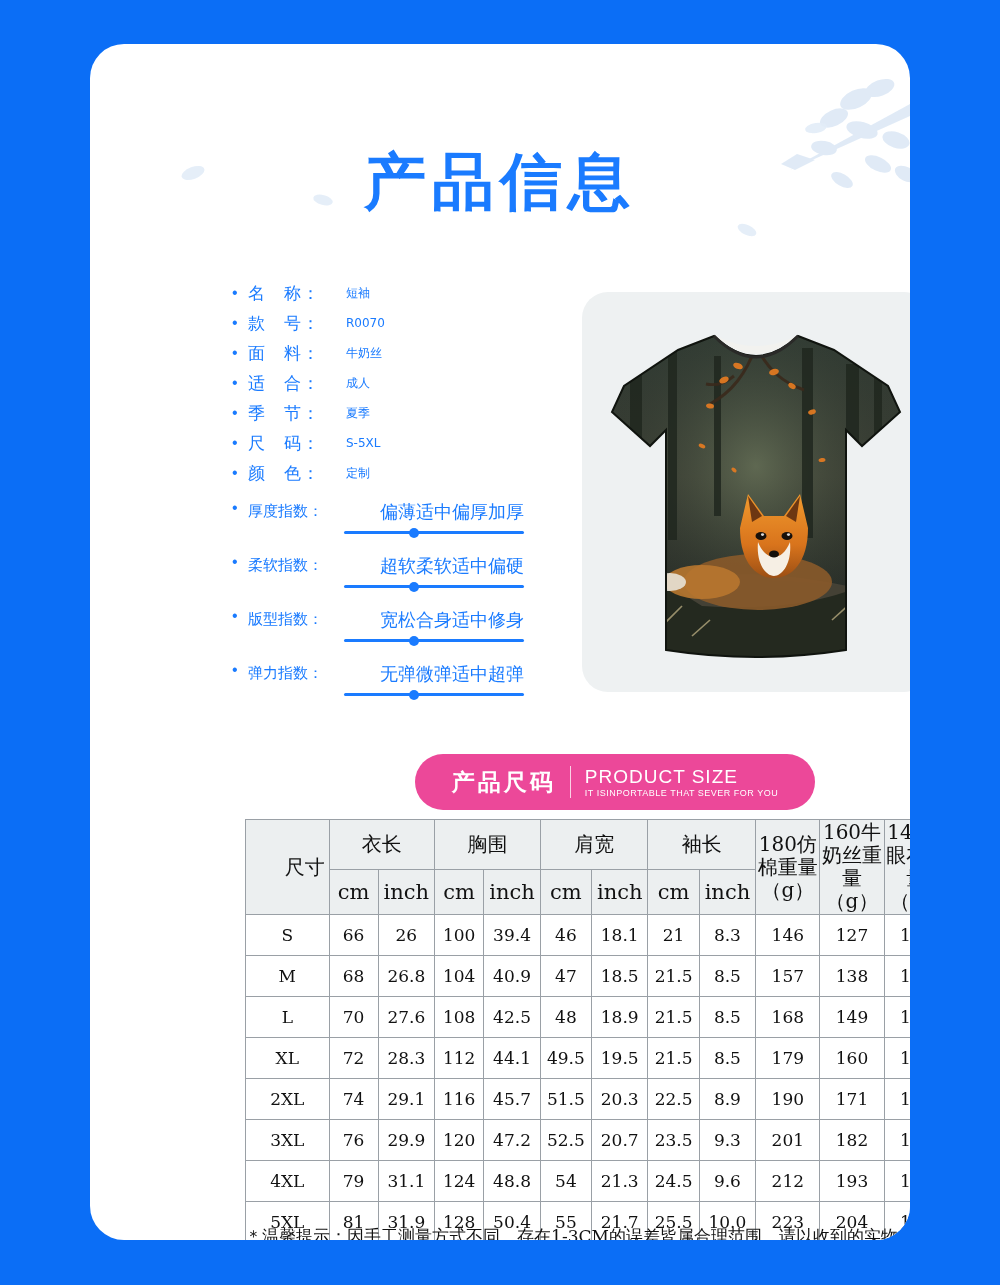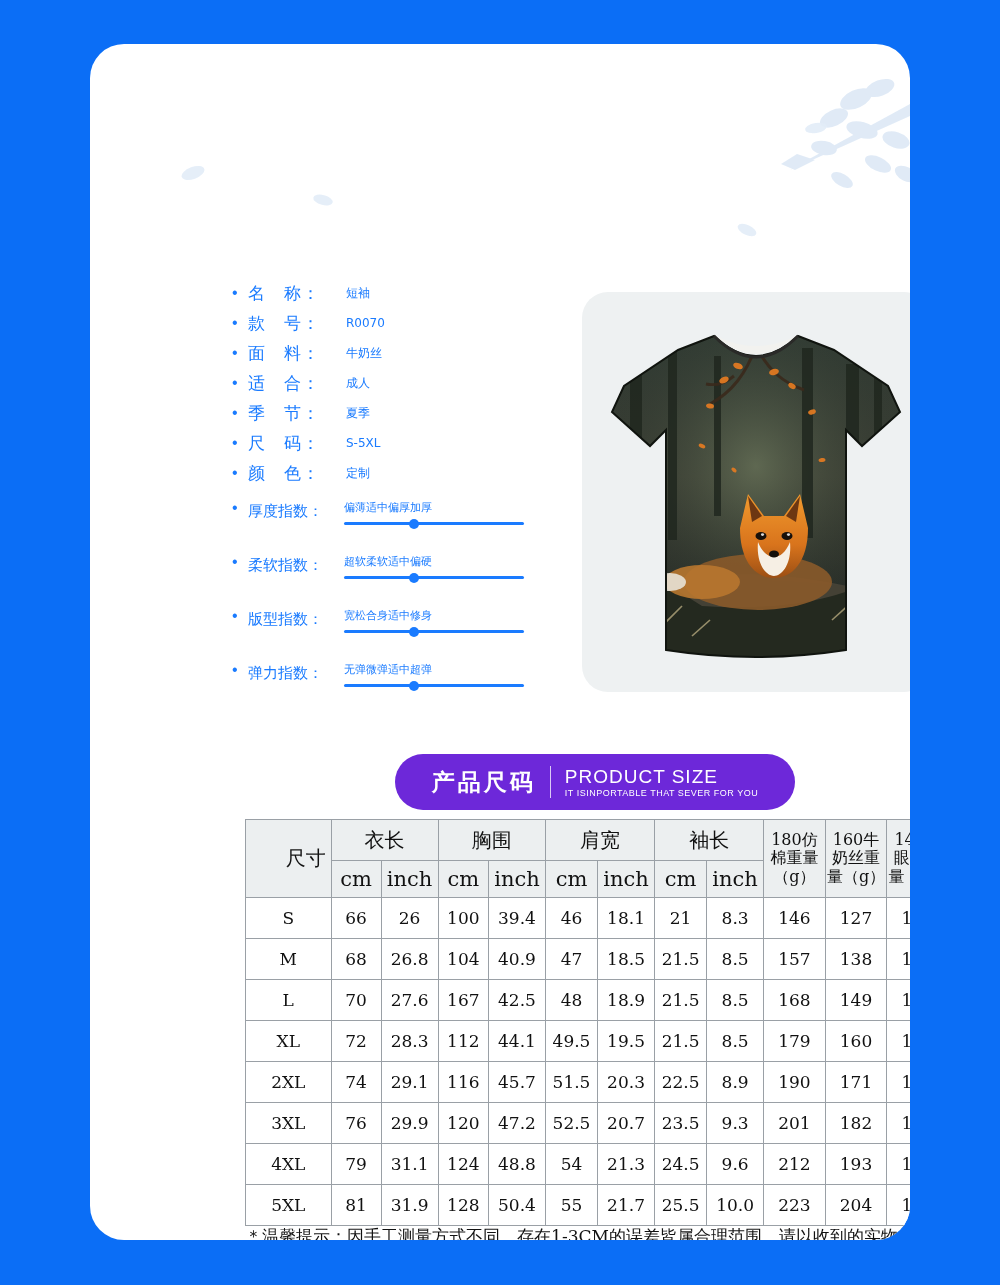--- a/index.html
+++ b/index.html
@@ -41,55 +41,55 @@
     font-family:"DejaVu Sans","Liberation Sans",sans-serif;}
 
   
   .indexes{position:absolute;left:142px;top:456px;width:330px;}
   .idx-row{display:flex;align-items:flex-start;height:54px;}
   .idx-label{
     width:96px;color:#1a7bff;font-size:15px;line-height:22px;
     font-family:"DejaVu Sans","Liberation Sans",sans-serif;
   }
   .idx-scale{width:180px;}
-  .idx-ticks{display:flex;justify-content:flex-start;font-size:11px;color:#1a7bff;
+  .idx-ticks{display:flex;justify-content:flex-end;font-size:18px;color:#1a7bff;
     font-family:"DejaVu Sans","Liberation Sans",sans-serif;}
   .idx-bar{position:relative;margin-top:7px;height:3px;background:#1a7bff;border-radius:2px;}
   .idx-dot{position:absolute;top:-3.5px;width:10px;height:10px;border-radius:50%;background:#1a7bff;
            transform:translateX(-50%);}
 
   
   .photo-frame{
     position:absolute;left:492px;top:248px;width:348px;height:400px;
     background:#eef1f2;border-radius:26px;overflow:hidden;
   }
   .shirt-wrap{position:absolute;left:50%;top:28px;transform:translateX(-50%);}
 
   
   .size-banner{
-    position:absolute;left:305px;top:710px;width:400px;height:56px;
-    background:#6d28d9;border-radius:28px;
+    position:absolute;left:325px;top:710px;width:400px;height:56px;
+    background:#ec4899;border-radius:28px;
     display:flex;align-items:center;justify-content:center;gap:14px;
   }
   .sb-cn{color:#fff;font-size:23px;font-weight:bold;letter-spacing:3px;
          font-family:"DejaVu Sans","Liberation Sans",sans-serif;}
   .sb-div{width:1px;height:32px;background:rgba(255,255,255,.75);}
   .sb-en{color:#fff;line-height:1.25;}
   .sb-en .l1{font-size:19px;letter-spacing:1px;}
   .sb-en .l2{font-size:9px;letter-spacing:.5px;}
 
   
   .tbl-wrap{position:absolute;left:155px;top:775px;width:704px;}
   table{border-collapse:collapse;width:704px;
         font-family:"DejaVu Serif","Liberation Serif",serif;}
   th,td{border:1px solid #9aa0a6;text-align:center;color:#111;}
   thead th{background:#eceff0;font-weight:normal;}
   .h-top{height:38px;font-size:20px;}
   .h-sub{height:34px;font-size:21px;}
-  .h-rot{font-size:16px;line-height:1.15;}
+  .h-rot{font-size:20px;line-height:1.15;}
   tbody td{height:38px;font-size:17px;background:#fff;}
   .col-size{width:60px;padding-left:36px;}
   .col-n{width:54px;}
   .col-i{width:58px;}
   .col-w{width:66px;}
 
   .note{
     position:absolute;left:155px;top:1180px;width:704px;
     text-align:center;color:#111;font-size:17px;line-height:1.5;
     font-family:"DejaVu Serif","Liberation Serif",serif;
@@ -122,20 +122,21 @@
   <svg class="petal" style="left:222px;top:148px;" width="22" height="16">
       <ellipse cx="11" cy="8" rx="10" ry="5" fill="#e3edf8" transform="rotate(15 11 8)"></ellipse>
     </svg>
   <svg class="petal" style="left:714px;top:76px;" width="24" height="16">
       <ellipse cx="12" cy="8" rx="11" ry="5" fill="#e3edf8" transform="rotate(-10 12 8)"></ellipse>
     </svg>
   <svg class="petal" style="left:646px;top:178px;" width="22" height="16">
       <ellipse cx="11" cy="8" rx="10" ry="5" fill="#e3edf8" transform="rotate(25 11 8)"></ellipse>
     </svg>
 
+  <div class="title">产品信息</div>
 
   <div class="specs">
     <div class="spec-row">
       <span class="bullet">•</span>
       <span class="spec-key">名　称：</span>
       <span class="spec-val">短袖</span>
     </div>
     <div class="spec-row">
       <span class="bullet">•</span>
       <span class="spec-key">款　号：</span>
@@ -384,21 +385,21 @@
           <td>21.5</td>
           <td>8.5</td>
           <td>157</td>
           <td>138</td>
           <td>124</td>
         </tr>
         <tr>
           <td>L</td>
           <td>70</td>
           <td>27.6</td>
-          <td>167</td>
+          <td>108</td>
           <td>42.5</td>
           <td>48</td>
           <td>18.9</td>
           <td>21.5</td>
           <td>8.5</td>
           <td>168</td>
           <td>149</td>
           <td>132</td>
         </tr>
         <tr>

